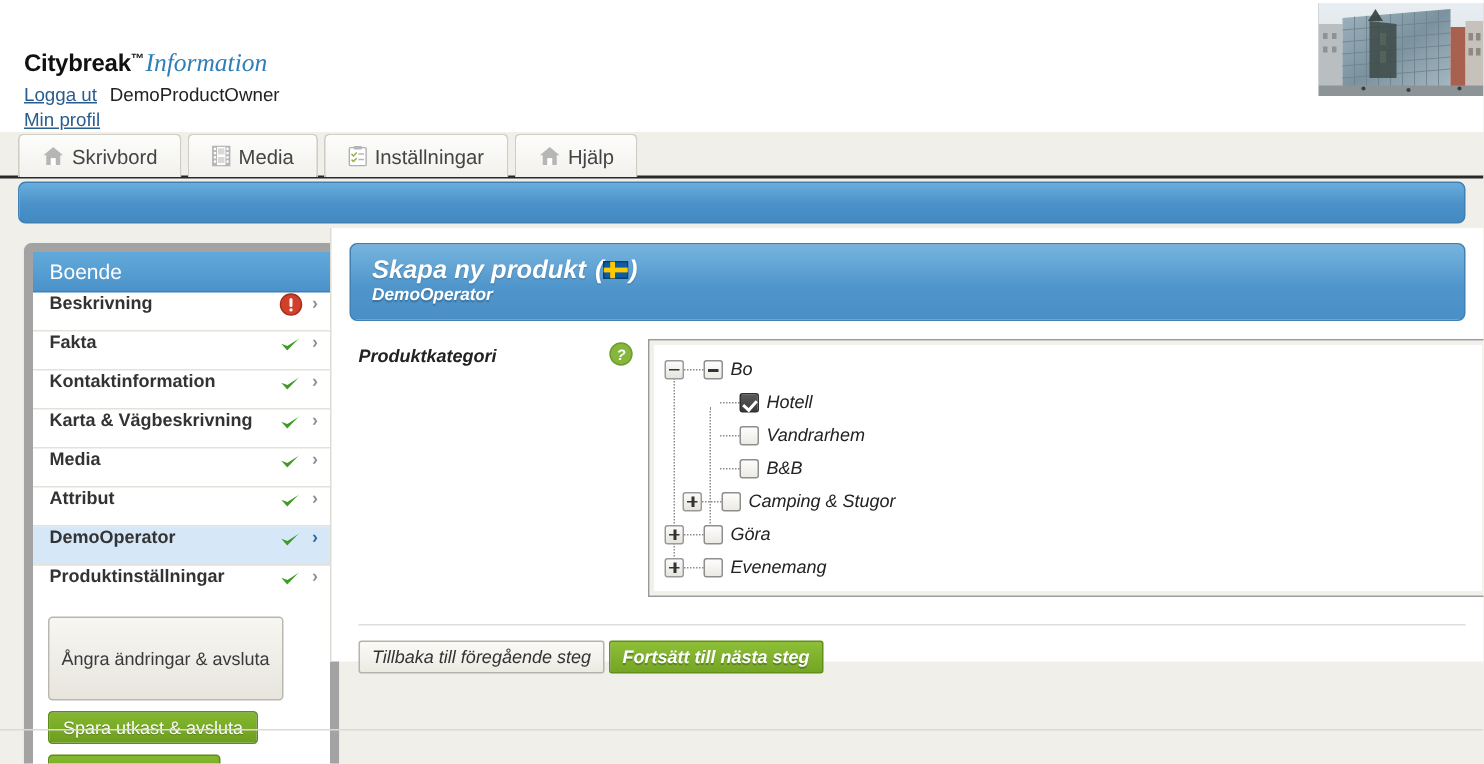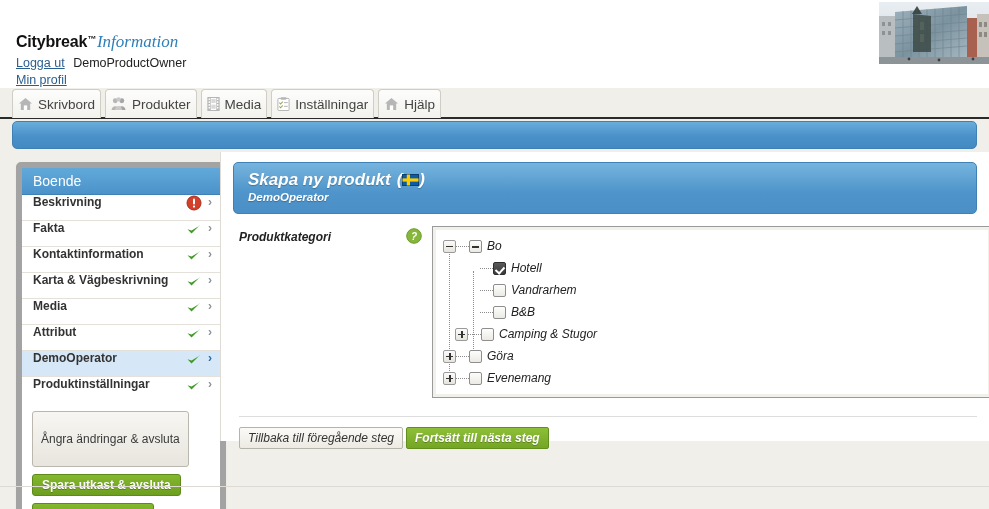--- a/index.html
+++ b/index.html
@@ -36,21 +36,21 @@
     overflow:hidden; background:#9aa7ae;
   }
 
   
   #tabs {
     position:absolute; left:12px; top:87px; height:31px;
     display:flex; align-items:flex-end; z-index:5;
   }
   .tab {
     height:29px; display:flex; align-items:center; gap:5px;
-    padding:0 5px; margin-right:4px;
+    padding:0 15px; margin-right:4px;
     background:linear-gradient(to bottom,#fdfdfc 0%,#f2f1ec 100%);
     border:1px solid #cfcdc4; border-bottom:none;
     border-radius:4px 4px 0 0;
     font-size:13.5px; color:#444;
     cursor:pointer; white-space:nowrap;
   }
   .tab svg { display:block; }
   #tabstrip-line {
     position:absolute; left:0; top:117px; width:989px; height:2px; background:#2a2a2a;
   }
@@ -94,21 +94,21 @@
     display:inline-block; padding:20px 8px; margin-bottom:7px;
     background:linear-gradient(to bottom,#f7f6f2 0%,#e7e5dd 100%);
     border:1px solid #b9b7ae; border-radius:3px;
     font-size:12px; font-weight:normal; color:#3a3a3a; cursor:pointer;
     white-space:nowrap;
   }
   .btn-green {
     display:inline-block; padding:3px 9px; margin-bottom:7px;
     background:linear-gradient(to bottom,#84b82e 0%,#6d9e1f 100%);
     border:1px solid #5d8a19; border-radius:3px;
-    font-size:12px; font-weight:bold; color:#fff; cursor:pointer;
+    font-size:12px; font-weight:normal; color:#fff; cursor:pointer;
     text-shadow:0 1px 0 rgba(0,0,0,.25); white-space:nowrap;
   }
 
   
   #content {
     position:absolute; left:220px; top:0px; width:769px; height:289px;
     background:#fff; border-left:1px solid #dedcd4;font-style:italic;
   }
   #content-head {
     margin:10px 12px 0 12px; height:52px;
@@ -284,33 +284,20 @@
   <div class="tab">
     <span>
       <svg width="15" height="14" viewBox="0 0 16 15">
           <path d="M8 1 L15 7 H13 V14 H3 V7 H1 Z" fill="#b6b6b6"></path>
           <rect x="6.2" y="9" width="3.6" height="5" fill="#ffffff"></rect>
         </svg>
     </span>
     <span>Skrivbord</span>
   </div>
 
-  <div class="tab">
-    <span>
-      <svg width="16" height="14" viewBox="0 0 17 15">
-        <circle cx="4.5" cy="4" r="2.6" fill="#b6b6b6"></circle>
-          <path d="M0.5 14 C0.8 8.6 8.2 8.6 8.5 14 Z" fill="#b6b6b6"></path>
-        <circle cx="11.5" cy="4" r="2.6" fill="#a5a5a5"></circle>
-          <path d="M7.5 14 C7.8 8.6 15.2 8.6 15.5 14 Z" fill="#a5a5a5"></path>
-        <circle cx="8" cy="2.6" r="2.3" fill="#c9c9c9"></circle>
-          <path d="M4.2 14 C4.5 8.2 11.5 8.2 11.8 14 Z" fill="#c9c9c9"></path>
-      </svg>
-    </span>
-    <span>Produkter</span>
-  </div>
 
   <div class="tab">
     <span>
       <svg width="13" height="14" viewBox="0 0 13 15">
         <rect x="0.5" y="0.5" width="12" height="14" fill="#ffffff" stroke="#b0b0b0"></rect>
         <rect x="0.5" y="0.5" width="3" height="14" fill="#b6b6b6"></rect>
         <rect x="9.5" y="0.5" width="3" height="14" fill="#b6b6b6"></rect>
         <g fill="#ffffff">
             <rect x="1.2" y="1.6" width="1.6" height="1.7"></rect>
             <rect x="1.2" y="4.6" width="1.6" height="1.7"></rect>

